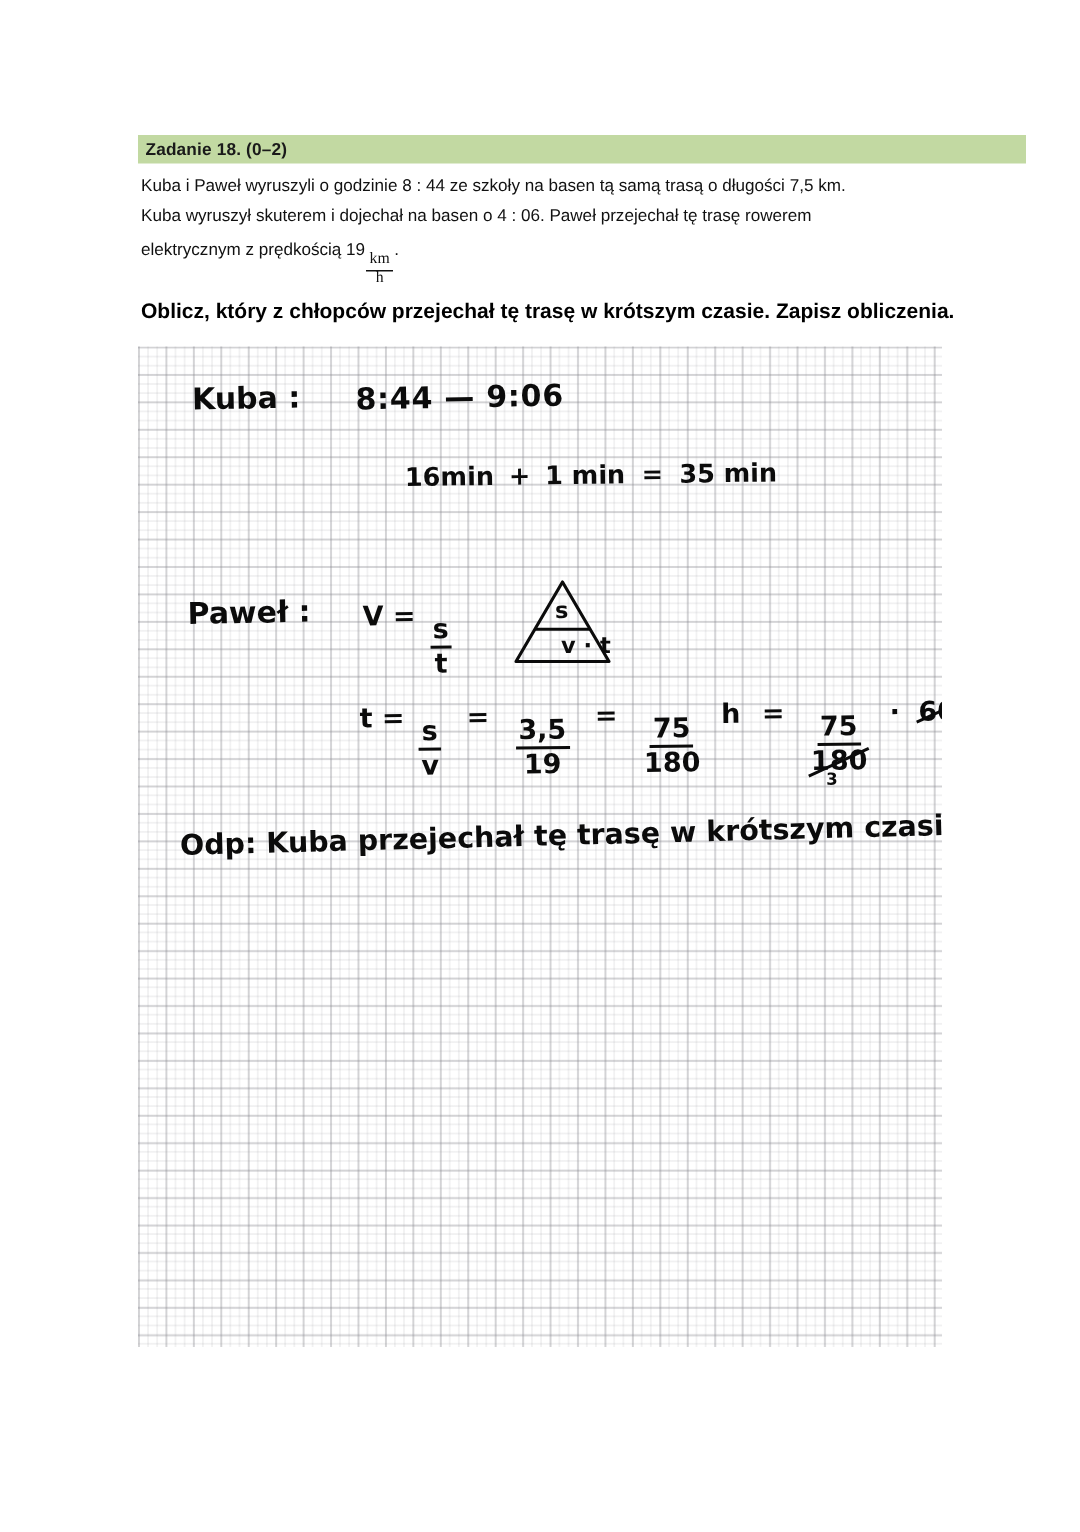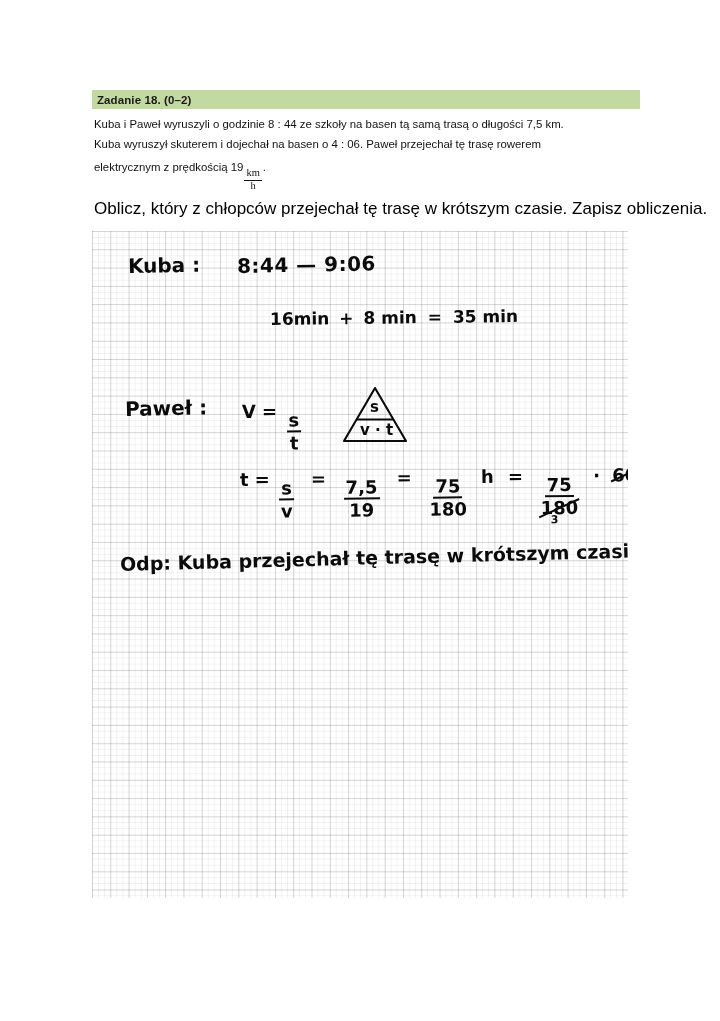--- a/index.html
+++ b/index.html
@@ -19,21 +19,21 @@
     position: absolute;
     inset: 0;
     background: #ffffff;
   }
 
   
   .task-band {
     position: absolute;
     left: 92px;
     top: 90px;
-    width: 548px;
+    width: 592px;
     height: 19px;
     background: #c2d9a2;
     display: flex;
     align-items: center;
   }
   .task-band-label {
     font-size: 11.5px;
     font-weight: bold;
     color: #1a1a1a;
     padding-left: 5px;
@@ -72,22 +72,22 @@
   }
   .frac .fr-den {
     font-size: 10.5px;
     padding-top: 0.5px;
   }
 
   .task-instruction {
     position: absolute;
     left: 94px;
     top: 199px;
-    font-size: 17px;
-    font-weight: normal;
+    font-size: 14px;
+    font-weight: bold;
     color: #000000;
     white-space: nowrap;
   }
 
   
   .grid-area {
     position: absolute;
     left: 92px;
     top: 231px;
     width: 536px;
@@ -196,57 +196,57 @@
 
   <div class="grid-area">
 
     <div class="hw hw-tilt" style="left:36px; top:23px; font-size:20px;">Kuba :</div>
 
     <div class="hw hw-tilt" style="left:145px; top:23px; font-size:20px; letter-spacing:0.5px;">8:44  —  9:06</div>
 
     <div class="hw hw-tilt2" style="left:178px; top:78px; font-size:17px;">
       <span>16min</span>
       <span style="margin:0 4px;">+</span>
-      <span>8 min</span>
+      <span>1 min</span>
       <span style="margin:0 5px;">=</span>
       <span>35 min</span>
     </div>
 
     <div class="hw hw-tilt" style="left:33px; top:166px; font-size:20px;">Paweł :</div>
 
     <div class="hw hw-tilt2" style="left:150px; top:170px; font-size:18px;">
       <span>V =</span>
       <span class="hfrac">
         <span class="hf-num">s</span>
         <span class="hf-den">t</span>
       </span>
     </div>
 
     <div class="tri-wrap" style="left:250px; top:155px;">
       <svg width="66" height="58" viewBox="0 0 66 58">
         <path d="M33 2 L64 55 L2 55 Z" fill="none" stroke="#0b0b0b" stroke-width="2.1" stroke-linejoin="round" stroke-linecap="round"></path>
         <path d="M15.5 33.5 L50.5 33.5" fill="none" stroke="#0b0b0b" stroke-width="2.1" stroke-linecap="round"></path>
       </svg>
       <span class="tri-letter" style="left:28px; top:12px; font-size:15px;">s</span>
-      <span class="tri-letter" style="left:18px; top:35px; font-size:15px;text-align:right;">v · t</span>
+      <span class="tri-letter" style="left:32px; top:35px; font-size:15px;text-align:right;">v · t</span>
     </div>
 
     <div class="hw hw-tilt2" style="left:148px; top:238px; font-size:18px;">
 
       <span>t =</span>
 
       <span class="hfrac">
         <span class="hf-num">s</span>
         <span class="hf-den">v</span>
       </span>
 
       <span style="margin:0 8px;">=</span>
 
       <span class="hfrac">
-        <span class="hf-num">7,5</span>
+        <span class="hf-num">3,5</span>
         <span class="hf-den">19</span>
       </span>
 
       <span style="margin:0 8px;">=</span>
 
       <span class="hfrac">
         <span class="hf-num">75</span>
         <span class="hf-den">180</span>
       </span>
 

